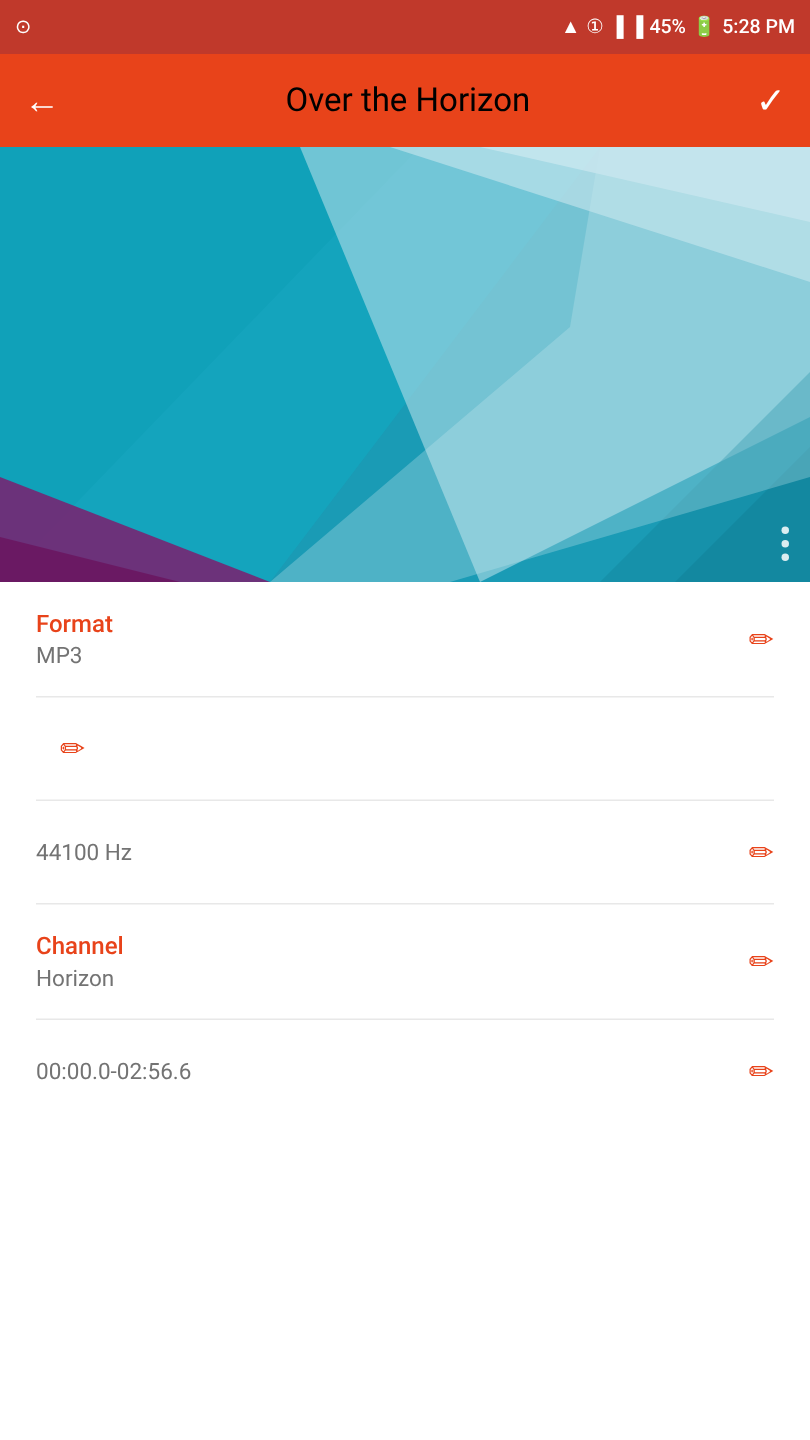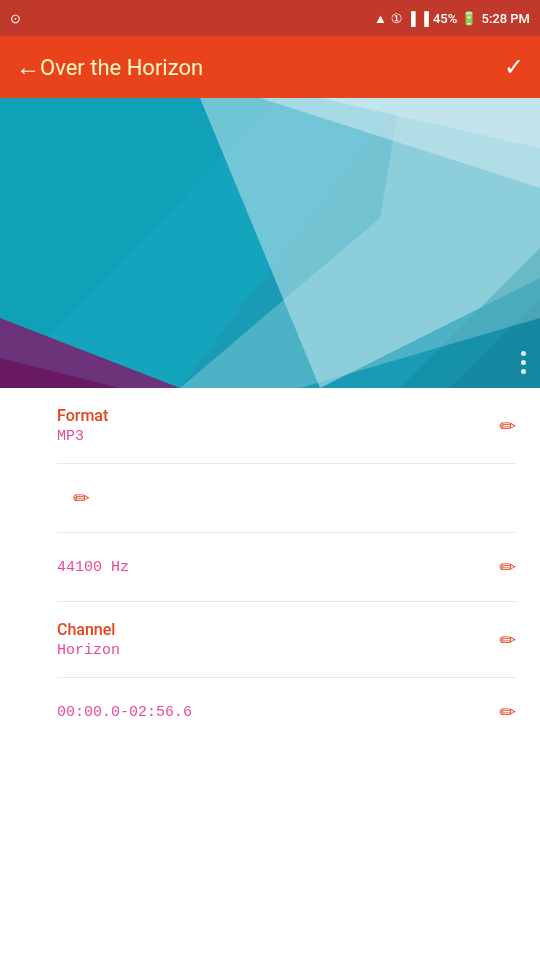--- a/index.html
+++ b/index.html
@@ -23,21 +23,21 @@
     
     .app-bar {
       width: 540px;
       height: 62px;
       background: #e8431a;
       display: flex;
       align-items: center;
       padding: 0 16px;
       justify-content: space-between;
     }
-    .app-bar-title { color: #fef9c3; font-size: 22px; font-weight: 400; flex: 1; }
+    .app-bar-title { color: #000000; font-size: 22px; font-weight: 400; flex: 1; text-align: center; }
     .app-bar-icon { color: #fff; font-size: 24px; cursor: pointer; }
 
     
     .album-art {
       width: 540px;
       height: 290px;
       position: relative;
       overflow: hidden;
       background: #1a8fa0;
     }
@@ -61,34 +61,32 @@
     .properties-list {
       background: #fff;
       padding: 0 24px;
     }
     .property-item {
       display: flex;
       align-items: center;
       justify-content: space-between;
       padding: 18px 0;
       border-bottom: 1px solid #e8e8e8;
-      margin-left: 33px;
     }
     .property-item:last-child { border-bottom: none; }
     .property-info { flex: 1; }
     .property-label {
       color: #e8431a;
       font-size: 16px;
       font-weight: 500;
       margin-bottom: 3px;
     }
     .property-value {
-      color: #ec4899;
+      color: #737373;
       font-size: 15px;
-      font-family: Liberation Mono, monospace;
     }
     .edit-icon {
       color: #e8431a;
       font-size: 20px;
       cursor: pointer;
       padding: 4px 0 4px 16px;
     }
   </style>
 </head>
 <body>

